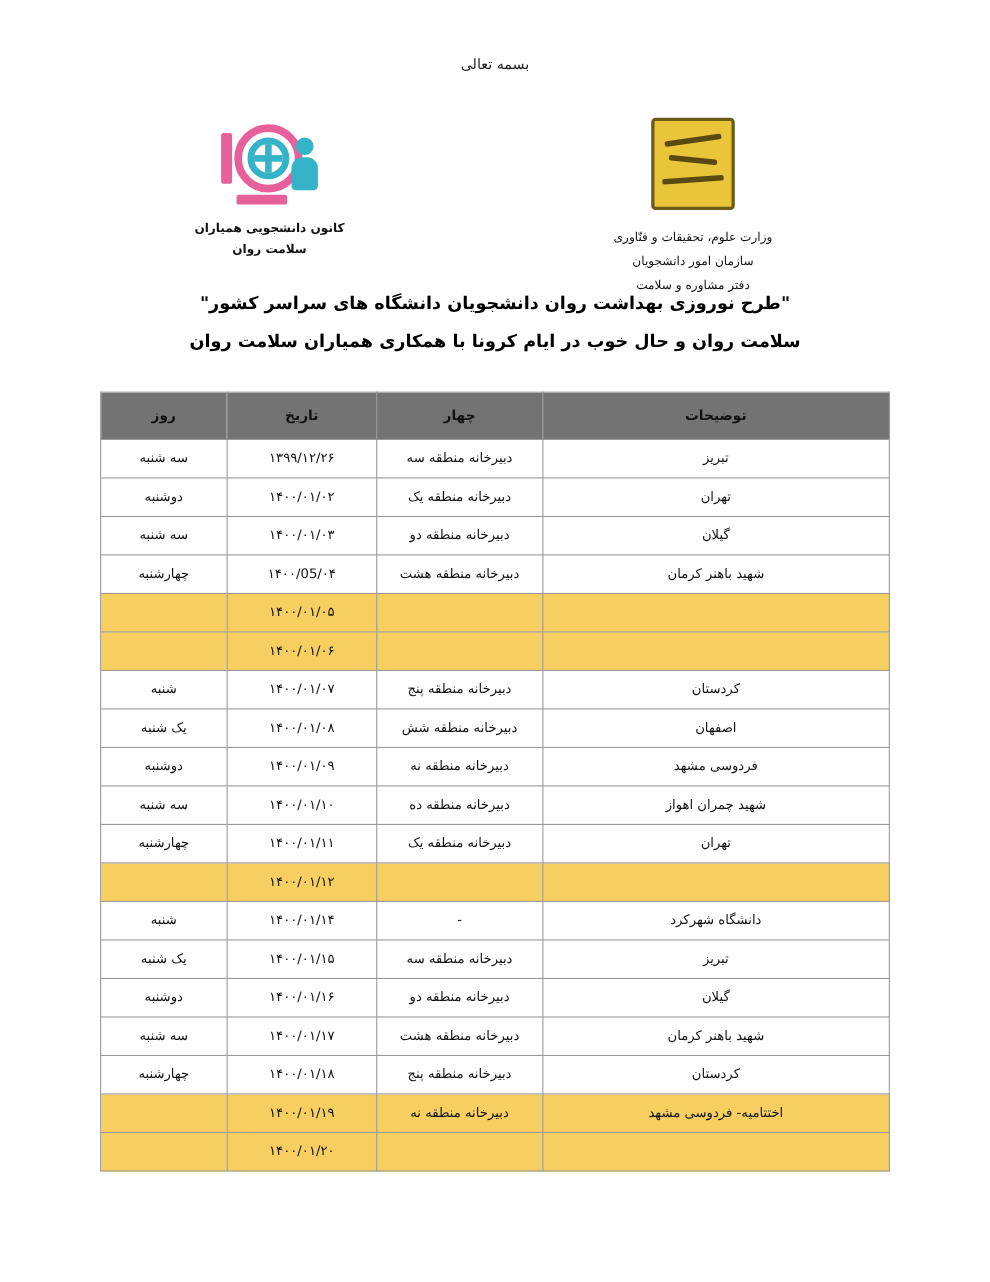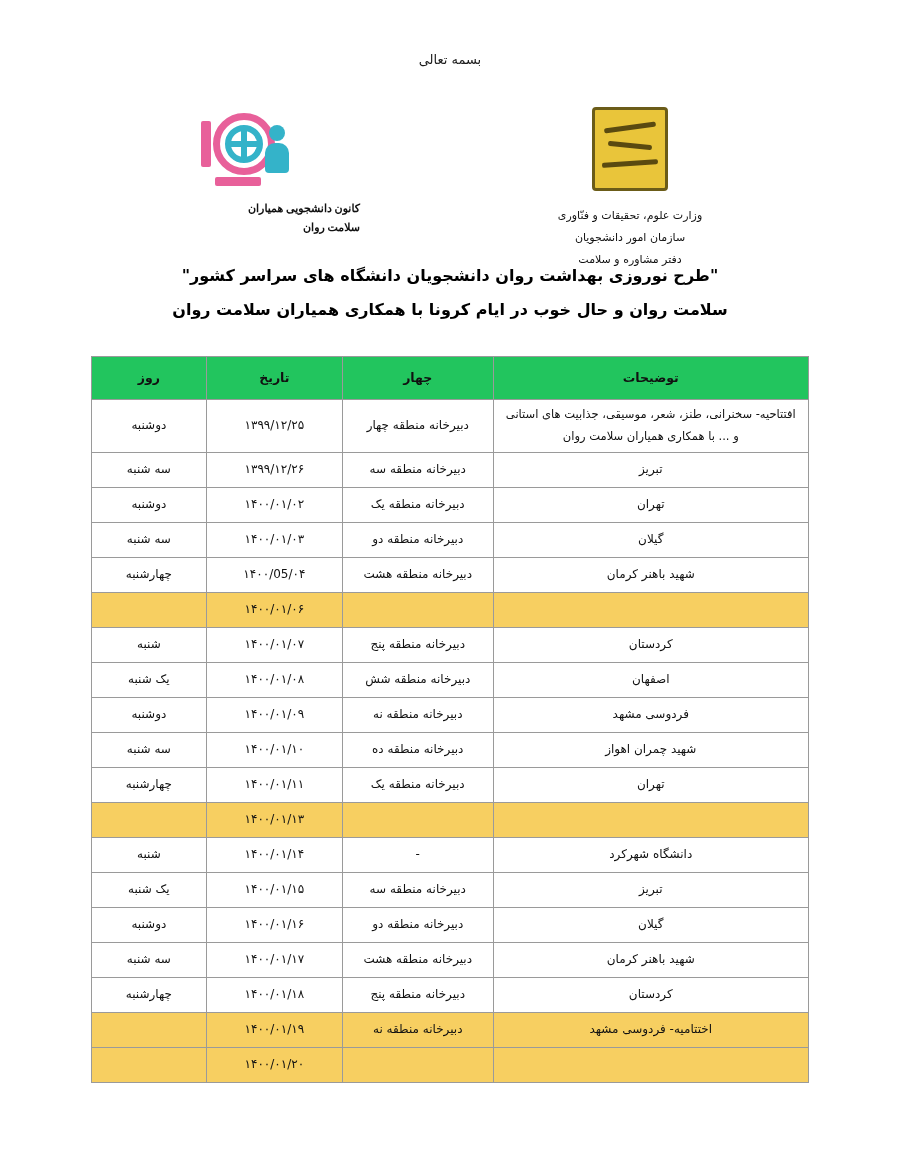--- a/index.html
+++ b/index.html
@@ -35,22 +35,21 @@
   .logos {
     position: relative;
     height: 160px;
     margin-top: 18px;
   }
   .logo-left {
     position: absolute;
     left: 130px;
     top: 22px;
     width: 230px;
-    text-align: right;
-    font-family: Liberation Serif, serif;
+    text-align: center;
   }
   .logo-right {
     position: absolute;
     right: 130px;
     top: 18px;
     width: 280px;
     text-align: center;
   }
   .emblem-kanoon {
     width: 96px;
@@ -194,21 +193,21 @@
     border: 1px solid #9a9a9a;
     text-align: center;
     vertical-align: middle;
     padding: 6px 6px;
     line-height: 1.8;
     color: #111;
   }
   thead th {
     font-weight: bold;
     height: 30px;
-    background: #22c55e;
+    background: #737373;
     font-size: 12.5px;
   }
   .col-desc  { width: 44%; }
   .col-zone  { width: 21%; }
   .col-date  { width: 19%; text-align: center; }
   .col-day   { width: 16%; }
   tbody td { height: 22px; }
   tr.highlight td {
     background: #f7cf61;
   }
@@ -270,29 +269,20 @@
       <thead>
         <tr>
           <th class="col-desc">توضیحات</th>
           <th class="col-zone">چهار</th>
           <th class="col-date">تاریخ</th>
           <th class="col-day">روز</th>
         </tr>
       </thead>
       <tbody id="schedule-body">
           <tr>
-            <td class="col-desc desc-multiline">
-              <div>افتتاحیه- سخنرانی، طنز، شعر، موسیقی، جذابیت های استانی</div>
-              <div>و ... با همکاری همیاران سلامت روان</div>
-            </td>
-            <td class="col-zone">دبیرخانه منطقه چهار</td>
-            <td class="col-date">۱۳۹۹/۱۲/۲۵</td>
-            <td class="col-day">دوشنبه</td>
-          </tr>
-          <tr>
             <td class="col-desc">تبریز</td>
             <td class="col-zone">دبیرخانه منطقه سه</td>
             <td class="col-date">۱۳۹۹/۱۲/۲۶</td>
             <td class="col-day">سه شنبه</td>
           </tr>
           <tr>
             <td class="col-desc">تهران</td>
             <td class="col-zone">دبیرخانه منطقه یک</td>
             <td class="col-date">۱۴۰۰/۰۱/۰۲</td>
             <td class="col-day">دوشنبه</td>
@@ -305,20 +295,26 @@
           </tr>
           <tr>
             <td class="col-desc">شهید باهنر کرمان</td>
             <td class="col-zone">دبیرخانه منطقه هشت</td>
             <td class="col-date">۱۴۰۰/05/۰۴</td>
             <td class="col-day">چهارشنبه</td>
           </tr>
           <tr class="highlight">
             <td class="col-desc"></td>
             <td class="col-zone"></td>
+            <td class="col-date">۱۴۰۰/۰۱/۰۵</td>
+            <td class="col-day"></td>
+          </tr>
+          <tr class="highlight">
+            <td class="col-desc"></td>
+            <td class="col-zone"></td>
             <td class="col-date">۱۴۰۰/۰۱/۰۶</td>
             <td class="col-day"></td>
           </tr>
           <tr>
             <td class="col-desc">کردستان</td>
             <td class="col-zone">دبیرخانه منطقه پنج</td>
             <td class="col-date">۱۴۰۰/۰۱/۰۷</td>
             <td class="col-day">شنبه</td>
           </tr>
           <tr>
@@ -341,21 +337,21 @@
           </tr>
           <tr>
             <td class="col-desc">تهران</td>
             <td class="col-zone">دبیرخانه منطقه یک</td>
             <td class="col-date">۱۴۰۰/۰۱/۱۱</td>
             <td class="col-day">چهارشنبه</td>
           </tr>
           <tr class="highlight">
             <td class="col-desc"></td>
             <td class="col-zone"></td>
-            <td class="col-date">۱۴۰۰/۰۱/۱۳</td>
+            <td class="col-date">۱۴۰۰/۰۱/۱۲</td>
             <td class="col-day"></td>
           </tr>
           <tr>
             <td class="col-desc">دانشگاه شهرکرد</td>
             <td class="col-zone">-</td>
             <td class="col-date">۱۴۰۰/۰۱/۱۴</td>
             <td class="col-day">شنبه</td>
           </tr>
           <tr>
             <td class="col-desc">تبریز</td>

